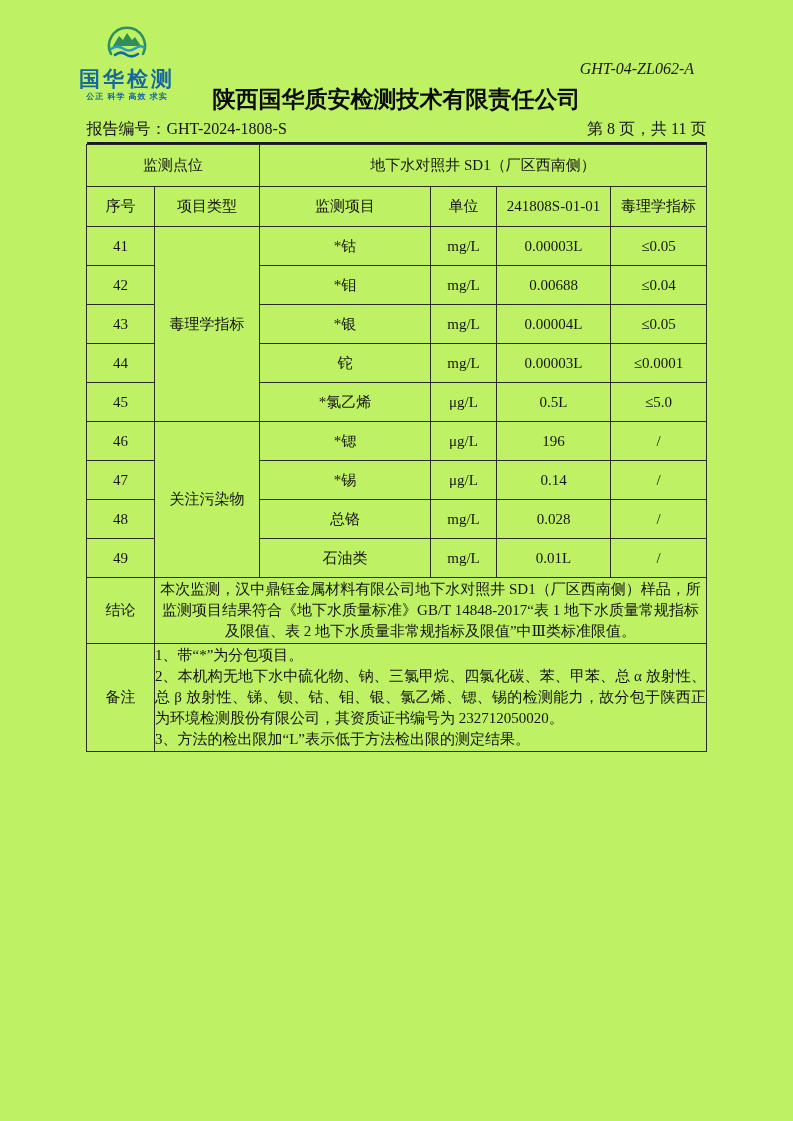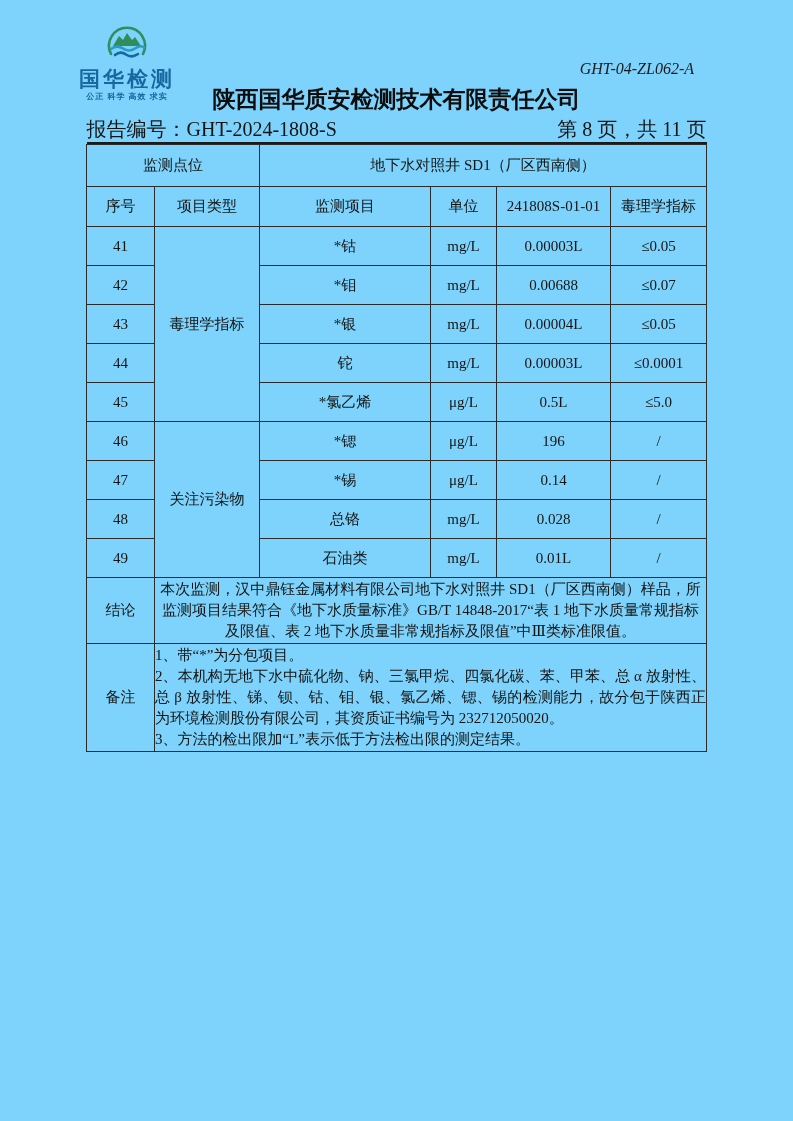--- a/index.html
+++ b/index.html
@@ -1,20 +1,20 @@
 <!DOCTYPE html>
 <html><head>
 <meta charset="utf-8">
 <style>
   html,body{margin:0;padding:0;background:#e8e8e8;}
   .page{
     position:relative;
     width:793px;height:1121px;
     margin:0 auto;
-    background:#7dd3fc;
+    background:#bef264;
     font-family:"Liberation Serif","DejaVu Serif",serif;
     color:#141414;
     overflow:hidden;
     box-sizing:border-box;
   }
   
   .logo{
     position:absolute;left:60px;top:20px;width:134px;
     text-align:center;line-height:1;
   }
@@ -42,21 +42,21 @@
   .report-title{
     font-family:"Liberation Sans","DejaVu Sans",sans-serif;
     font-weight:bold;font-size:23px;line-height:30px;margin-top:7px;
     letter-spacing:0.85em;padding-left:0.85em;
     color:#0d0d0d;
   }
   
   .meta-row{
     width:620px;margin:7px auto 0;
     display:flex;justify-content:space-between;align-items:flex-end;
-    font-size:20px;line-height:20px;
+    font-size:16px;line-height:20px;
     border-bottom:2px solid #1a1a1a;
     padding-bottom:3px;
   }
   
   .table-title{
     width:620px;margin:5px auto 4px;text-align:center;
     font-size:15px;line-height:20px;
   }
   table.results{
     width:620px;margin:0 auto;
@@ -137,21 +137,21 @@
         <td>*钴</td>
         <td>mg/L</td>
         <td>0.00003L</td>
         <td>≤0.05</td>
       </tr>
       <tr class="data-row">
         <td>42</td>
         <td>*钼</td>
         <td>mg/L</td>
         <td>0.00688</td>
-        <td>≤0.07</td>
+        <td>≤0.04</td>
       </tr>
       <tr class="data-row">
         <td>43</td>
         <td>*银</td>
         <td>mg/L</td>
         <td>0.00004L</td>
         <td>≤0.05</td>
       </tr>
       <tr class="data-row">
         <td>44</td>

